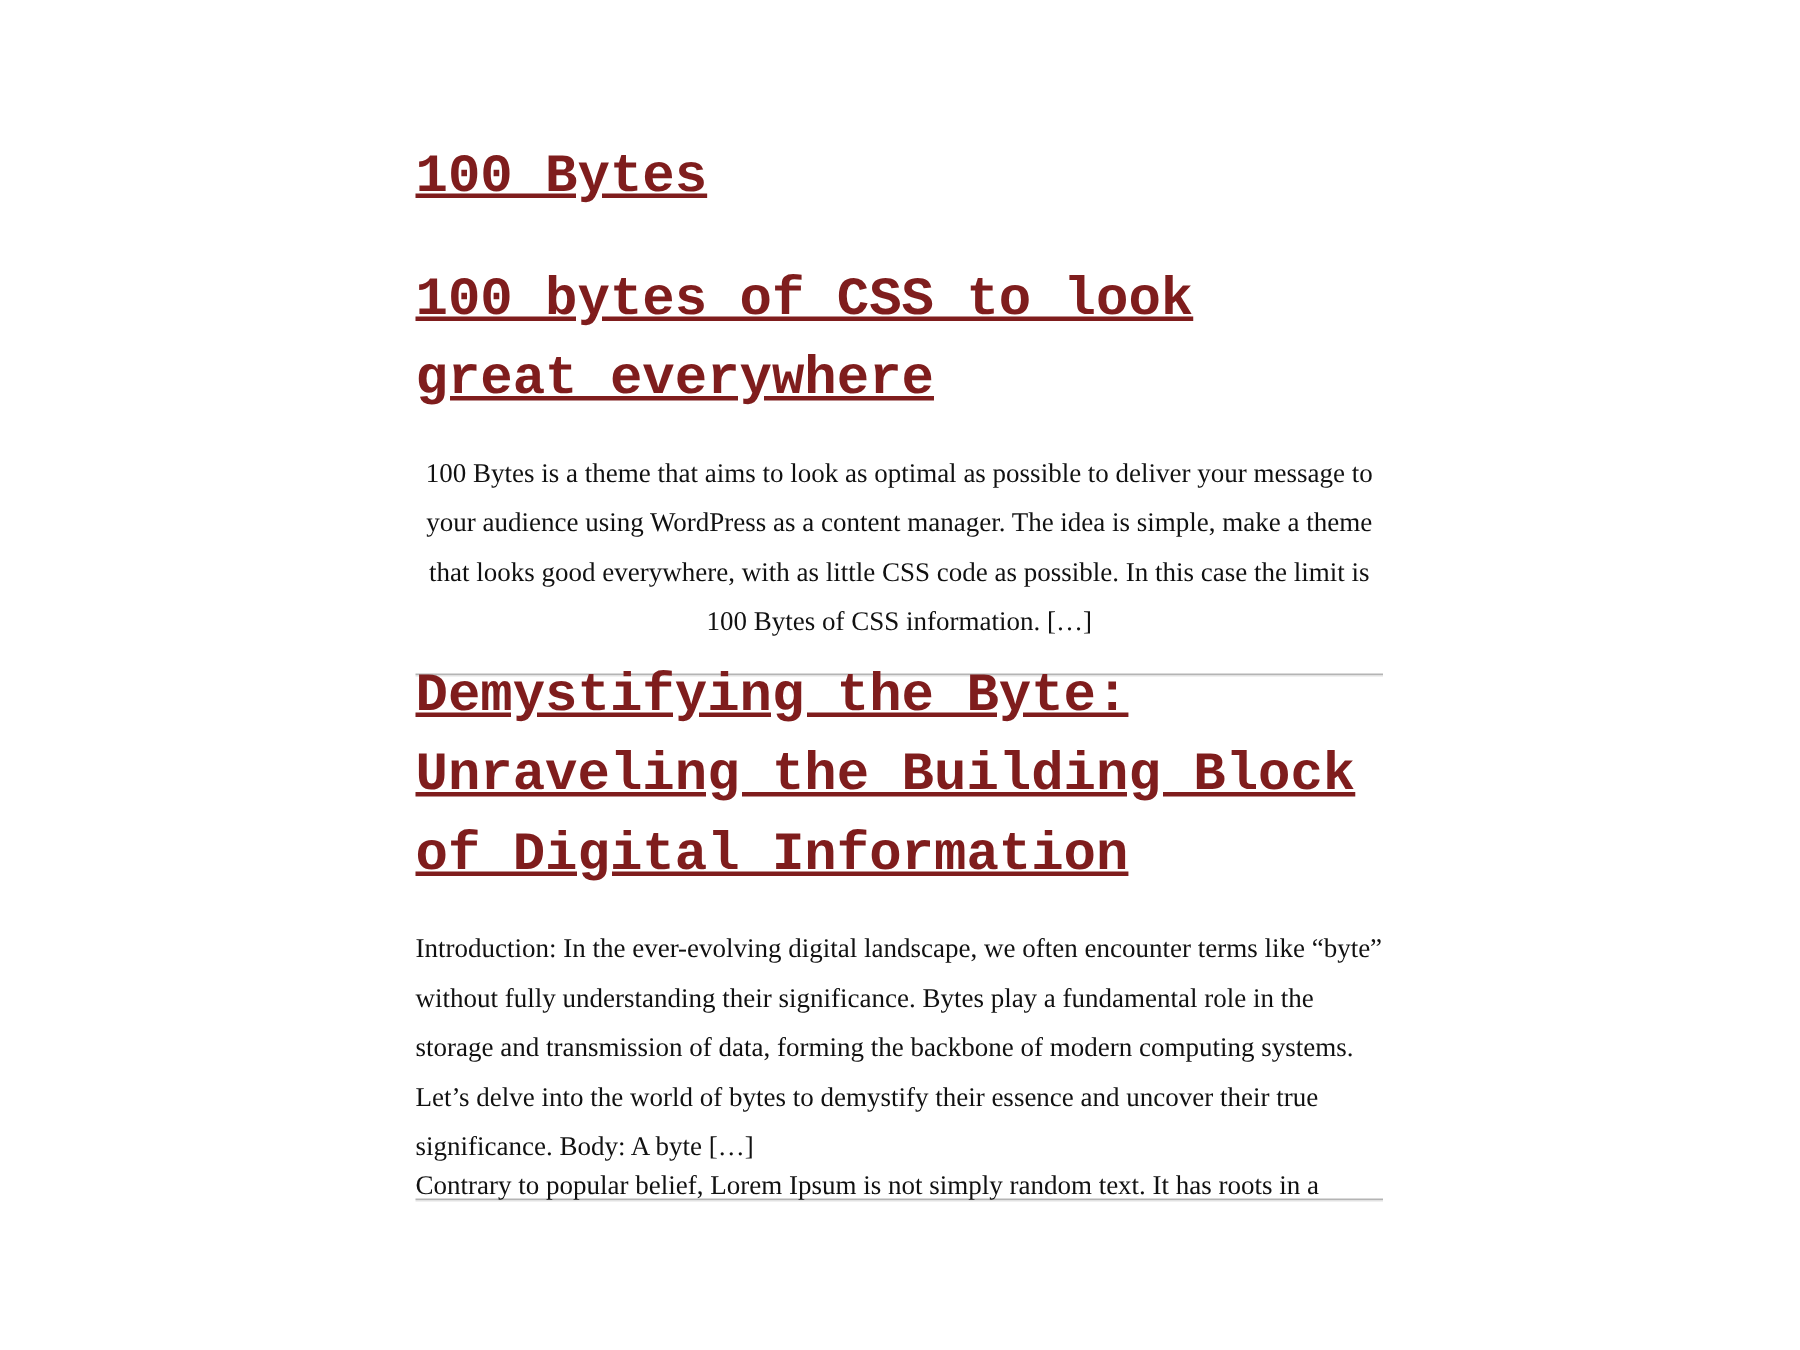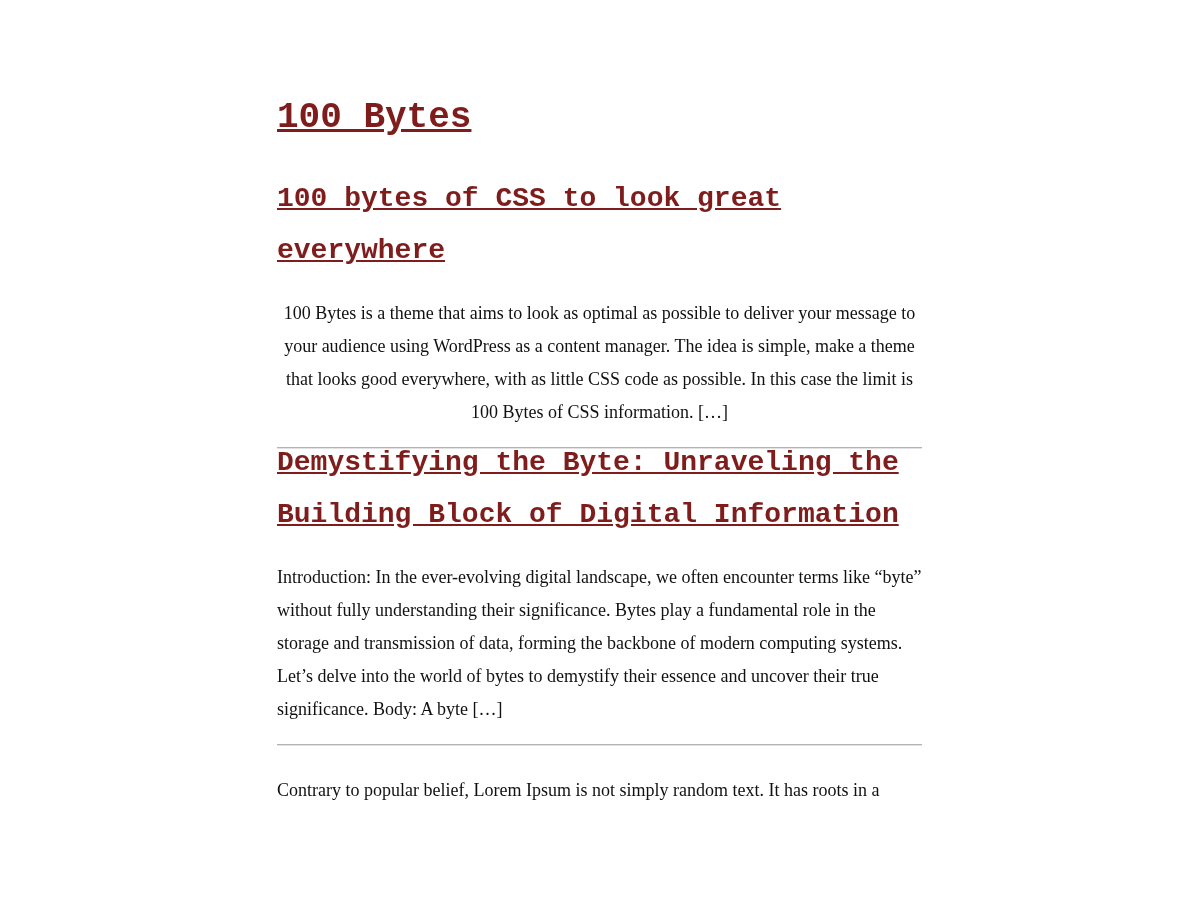--- a/index.html
+++ b/index.html
@@ -23,21 +23,21 @@
       font-size: 36px;
       font-weight: bold;
       line-height: 40px;
       margin: 0;
       position: absolute;
       top: 95px;
       left: 0;
       white-space: nowrap;
     }
     .post-title {
-      font-size: 28px;
+      font-size: 36px;
       font-weight: bold;
       line-height: 50px;
       margin: 0;
     }
     .post-excerpt {
       margin: 0;
     }
     .divider {
       border: none;
       border-top: 1px solid #b4b4b4;

